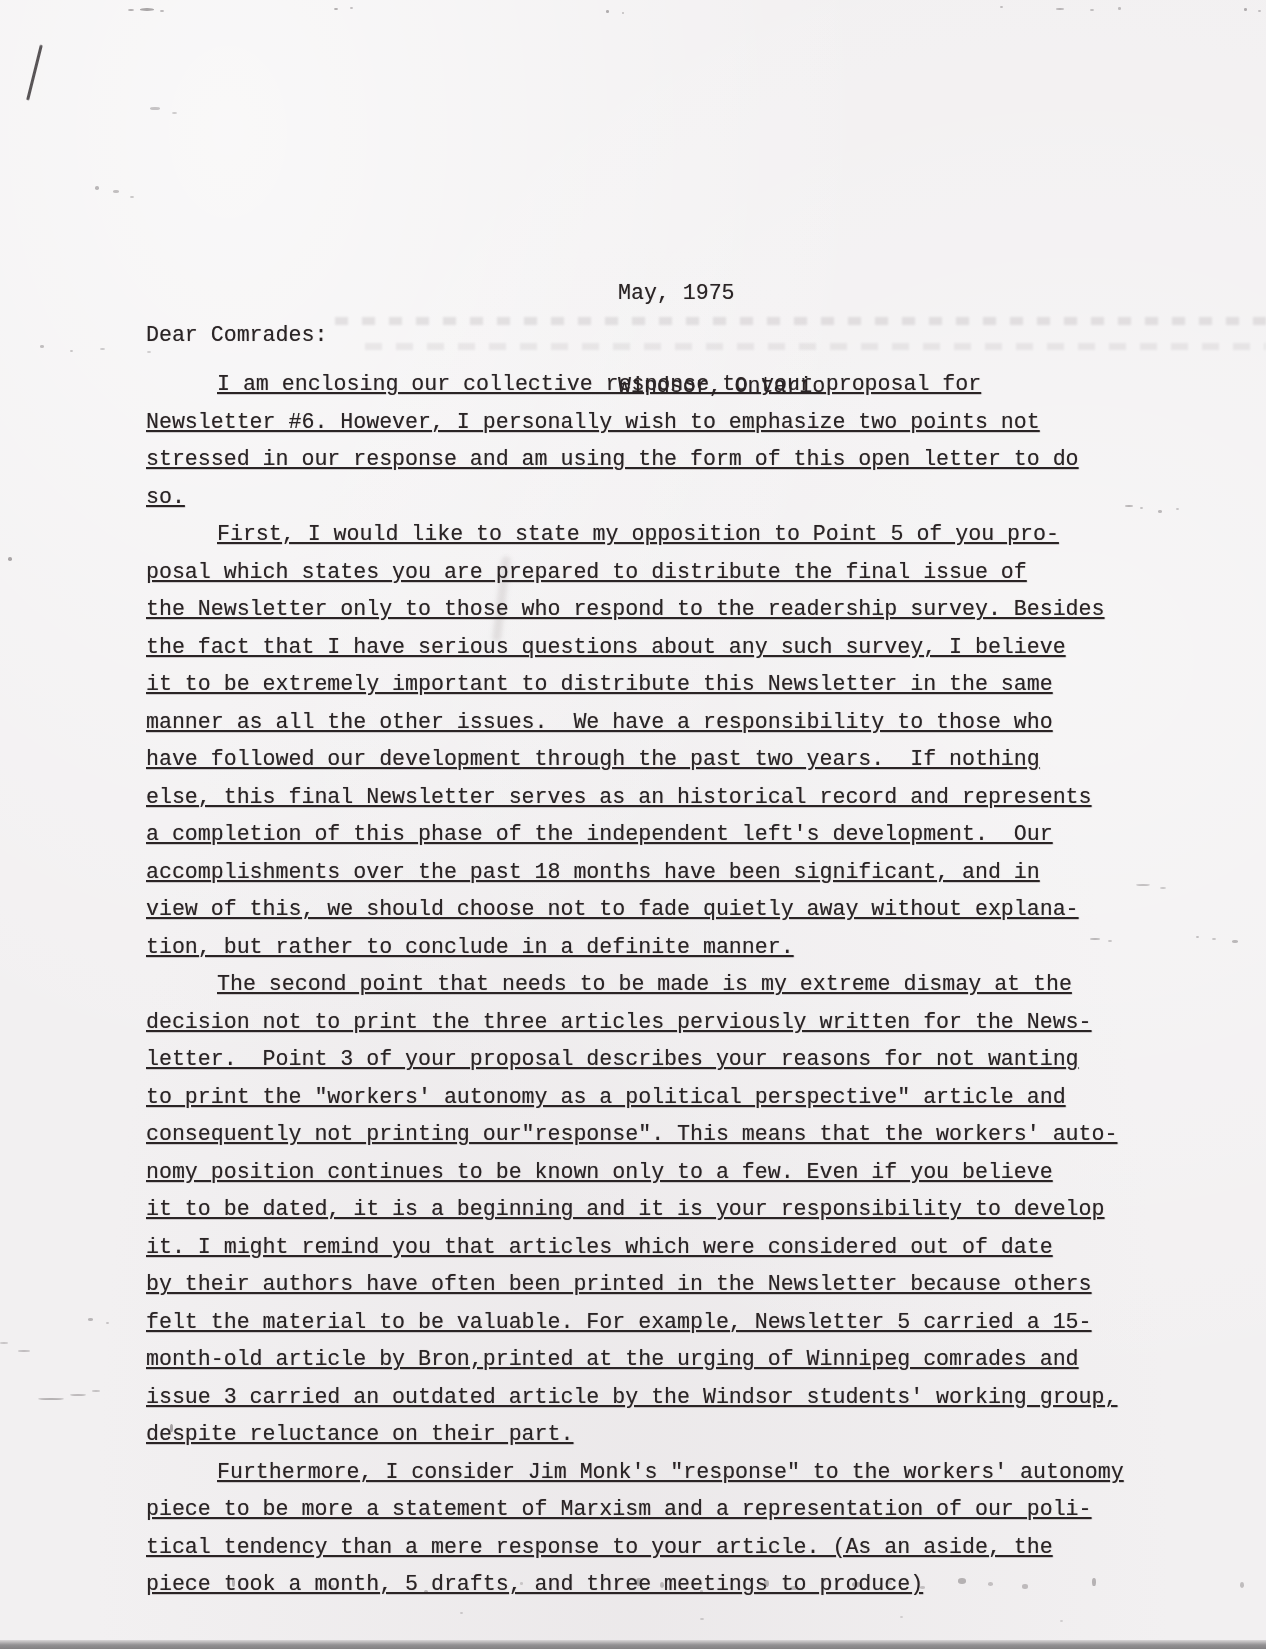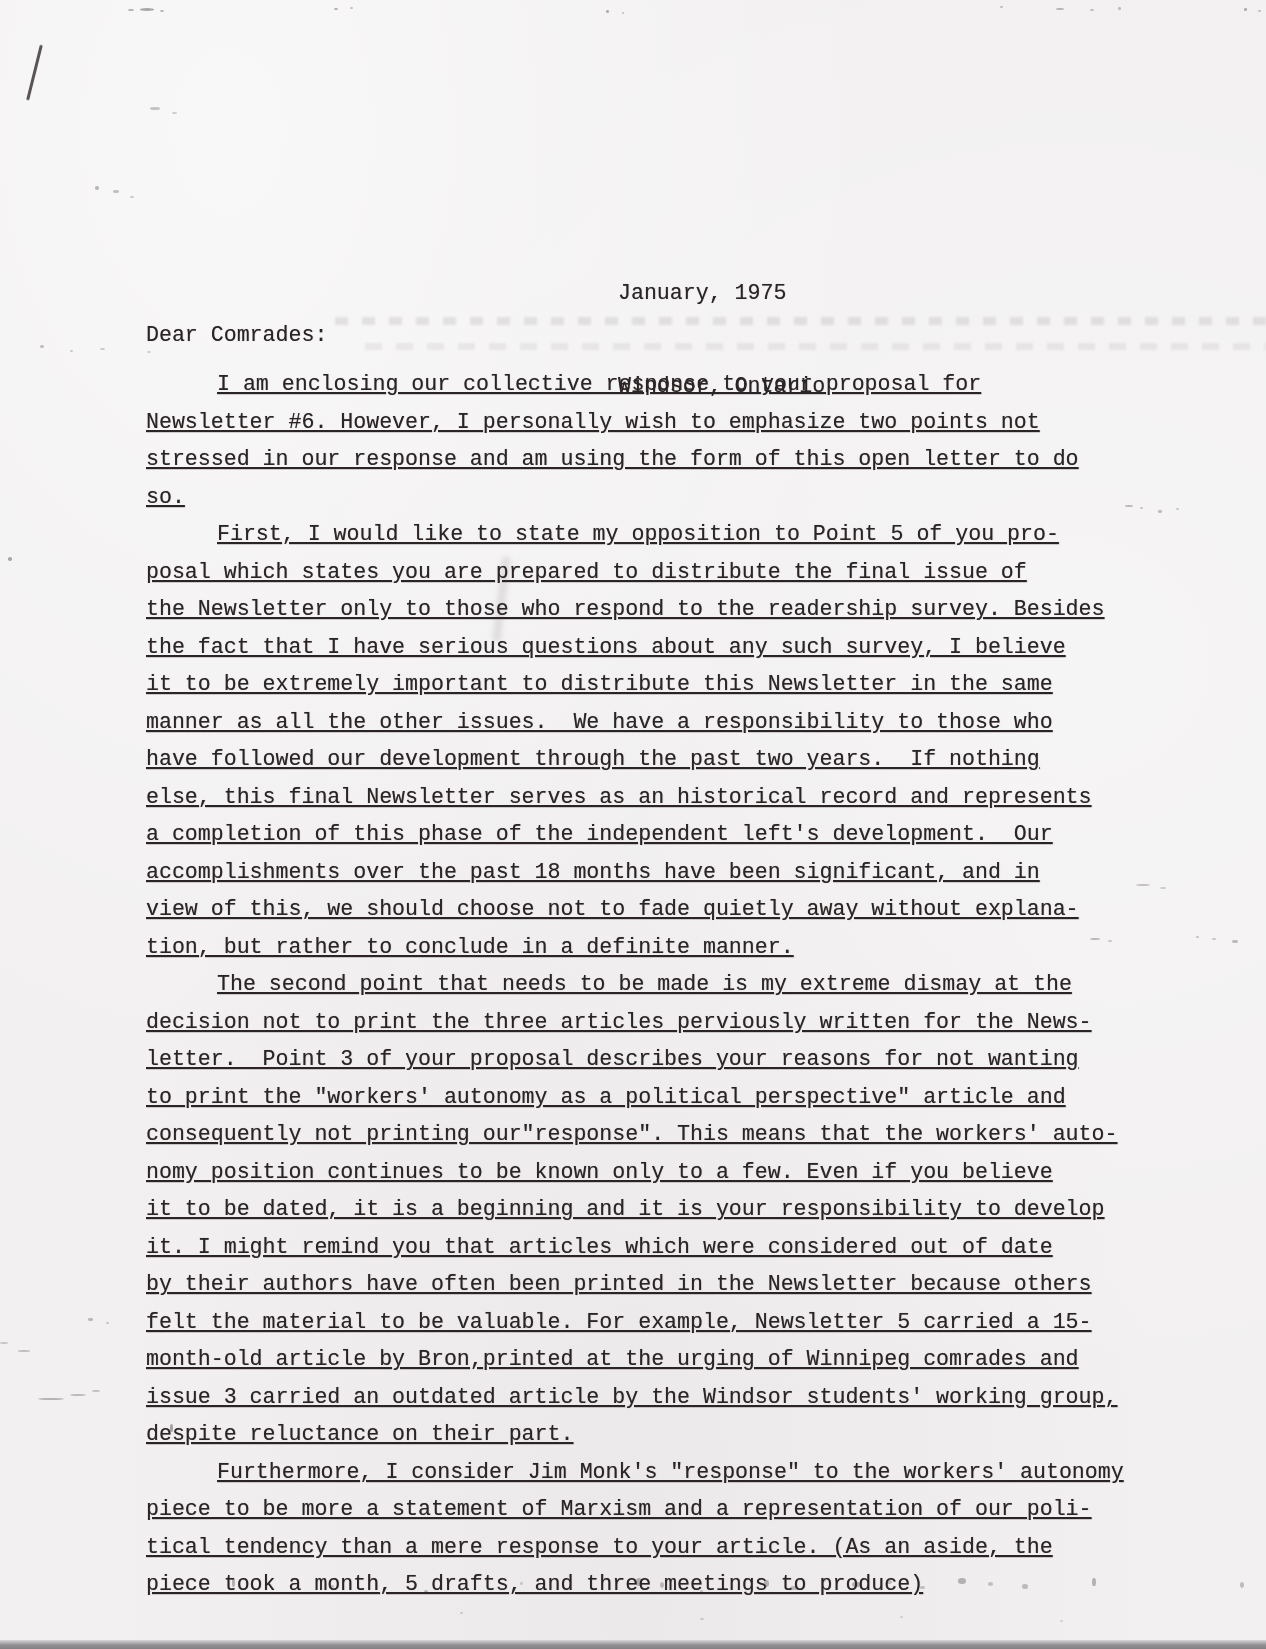--- a/index.html
+++ b/index.html
@@ -128,21 +128,21 @@
       <div class="speck" style="left: 1022px; top: 1584px; width: 6px; height: 5px; opacity: 0.34;"></div>
       <div class="speck" style="left: 1092px; top: 1578px; width: 4px; height: 8px; opacity: 0.4;"></div>
       <div class="speck" style="left: 1240px; top: 1582px; width: 4px; height: 6px; opacity: 0.34;"></div>
       <div class="speck" style="left: 460px; top: 1612px; width: 3px; height: 2px; opacity: 0.25;"></div>
       <div class="speck" style="left: 700px; top: 1618px; width: 4px; height: 2px; opacity: 0.25;"></div>
       <div class="speck" style="left: 900px; top: 1616px; width: 3px; height: 2px; opacity: 0.22;"></div>
       <div class="speck" style="left: 1060px; top: 1620px; width: 3px; height: 2px; opacity: 0.22;"></div>
     </div>
 
   <div class="typewriter date-block" style="color: rgb(42, 36, 37);">
-    <div>January, 1975</div>
+    <div>May, 1975</div>
     <div>Windsor, Ontario</div>
   </div>
 
   <div class="typewriter salutation" style="color: rgb(42, 36, 37);">Dear Comrades:</div>
 
   <div class="typewriter body-block" style="color: rgb(42, 36, 37);"><div class="line indent">I am enclosing our collective response to your proposal for</div><div class="line">Newsletter #6. However, I personally wish to emphasize two points not</div><div class="line">stressed in our response and am using the form of this open letter to do</div><div class="line">so.</div><div class="line indent">First, I would like to state my opposition to Point 5 of you pro-</div><div class="line">posal which states you are prepared to distribute the final issue of</div><div class="line">the Newsletter only to those who respond to the readership survey. Besides</div><div class="line">the fact that I have serious questions about any such survey, I believe</div><div class="line">it to be extremely important to distribute this Newsletter in the same</div><div class="line">manner as all the other issues.  We have a responsibility to those who</div><div class="line">have followed our development through the past two years.  If nothing</div><div class="line">else, this final Newsletter serves as an historical record and represents</div><div class="line">a completion of this phase of the independent left's development.  Our</div><div class="line">accomplishments over the past 18 months have been significant, and in</div><div class="line">view of this, we should choose not to fade quietly away without explana-</div><div class="line">tion, but rather to conclude in a definite manner.</div><div class="line indent">The second point that needs to be made is my extreme dismay at the</div><div class="line">decision not to print the three articles perviously written for the News-</div><div class="line">letter.  Point 3 of your proposal describes your reasons for not wanting</div><div class="line">to print the "workers' autonomy as a political perspective" article and</div><div class="line">consequently not printing our"response". This means that the workers' auto-</div><div class="line">nomy position continues to be known only to a few. Even if you believe</div><div class="line">it to be dated, it is a beginning and it is your responsibility to develop</div><div class="line">it. I might remind you that articles which were considered out of date</div><div class="line">by their authors have often been printed in the Newsletter because others</div><div class="line">felt the material to be valuable. For example, Newsletter 5 carried a 15-</div><div class="line">month-old article by Bron,printed at the urging of Winnipeg comrades and</div><div class="line">issue 3 carried an outdated article by the Windsor students' working group,</div><div class="line">despite reluctance on their part.</div><div class="line indent">Furthermore, I consider Jim Monk's "response" to the workers' autonomy</div><div class="line">piece to be more a statement of Marxism and a representation of our poli-</div><div class="line">tical tendency than a mere response to your article. (As an aside, the</div><div class="line">piece took a month, 5 drafts, and three meetings to produce)</div></div>
 
   <div class="bottom-edge"></div>
 </div>
 

